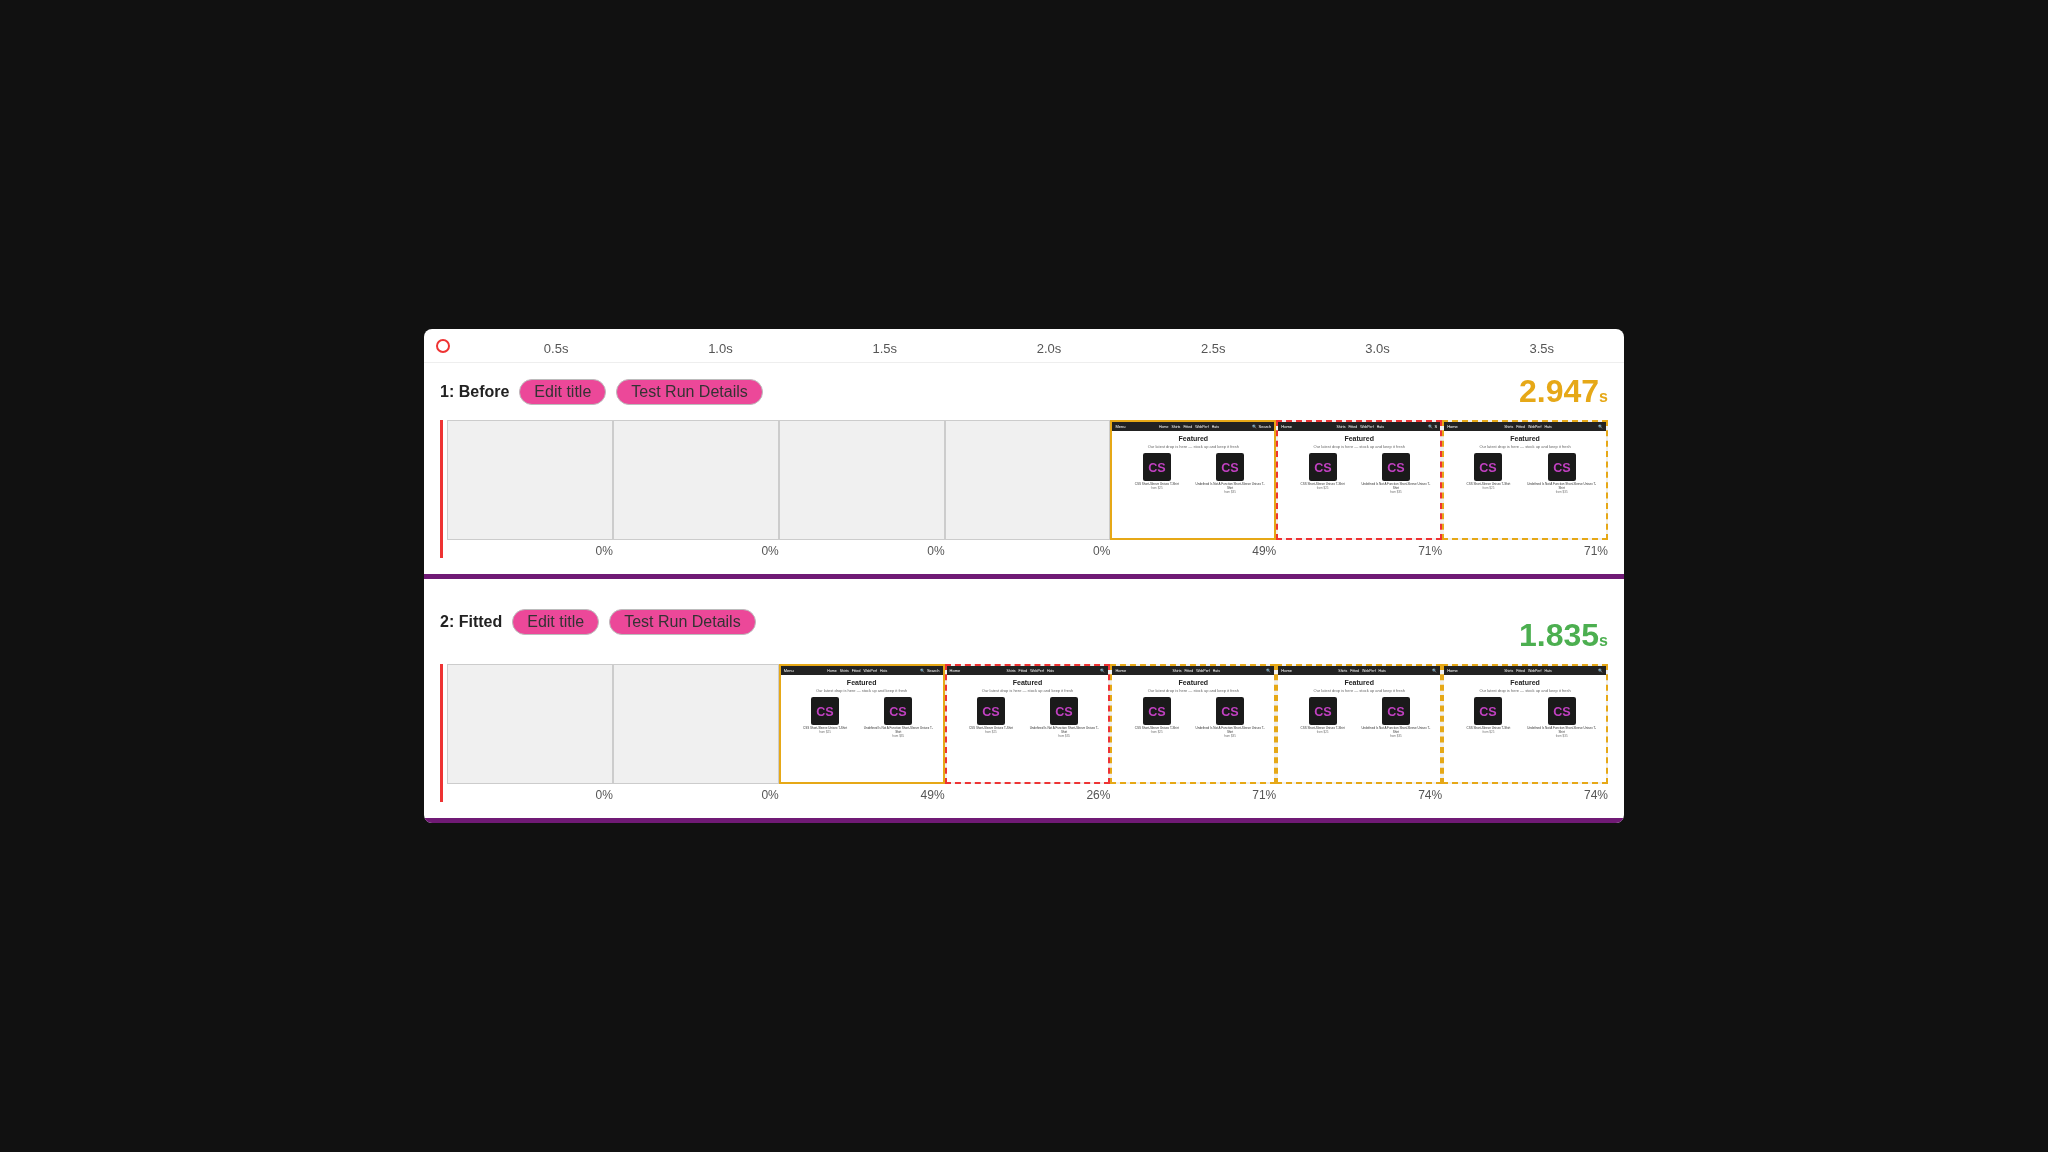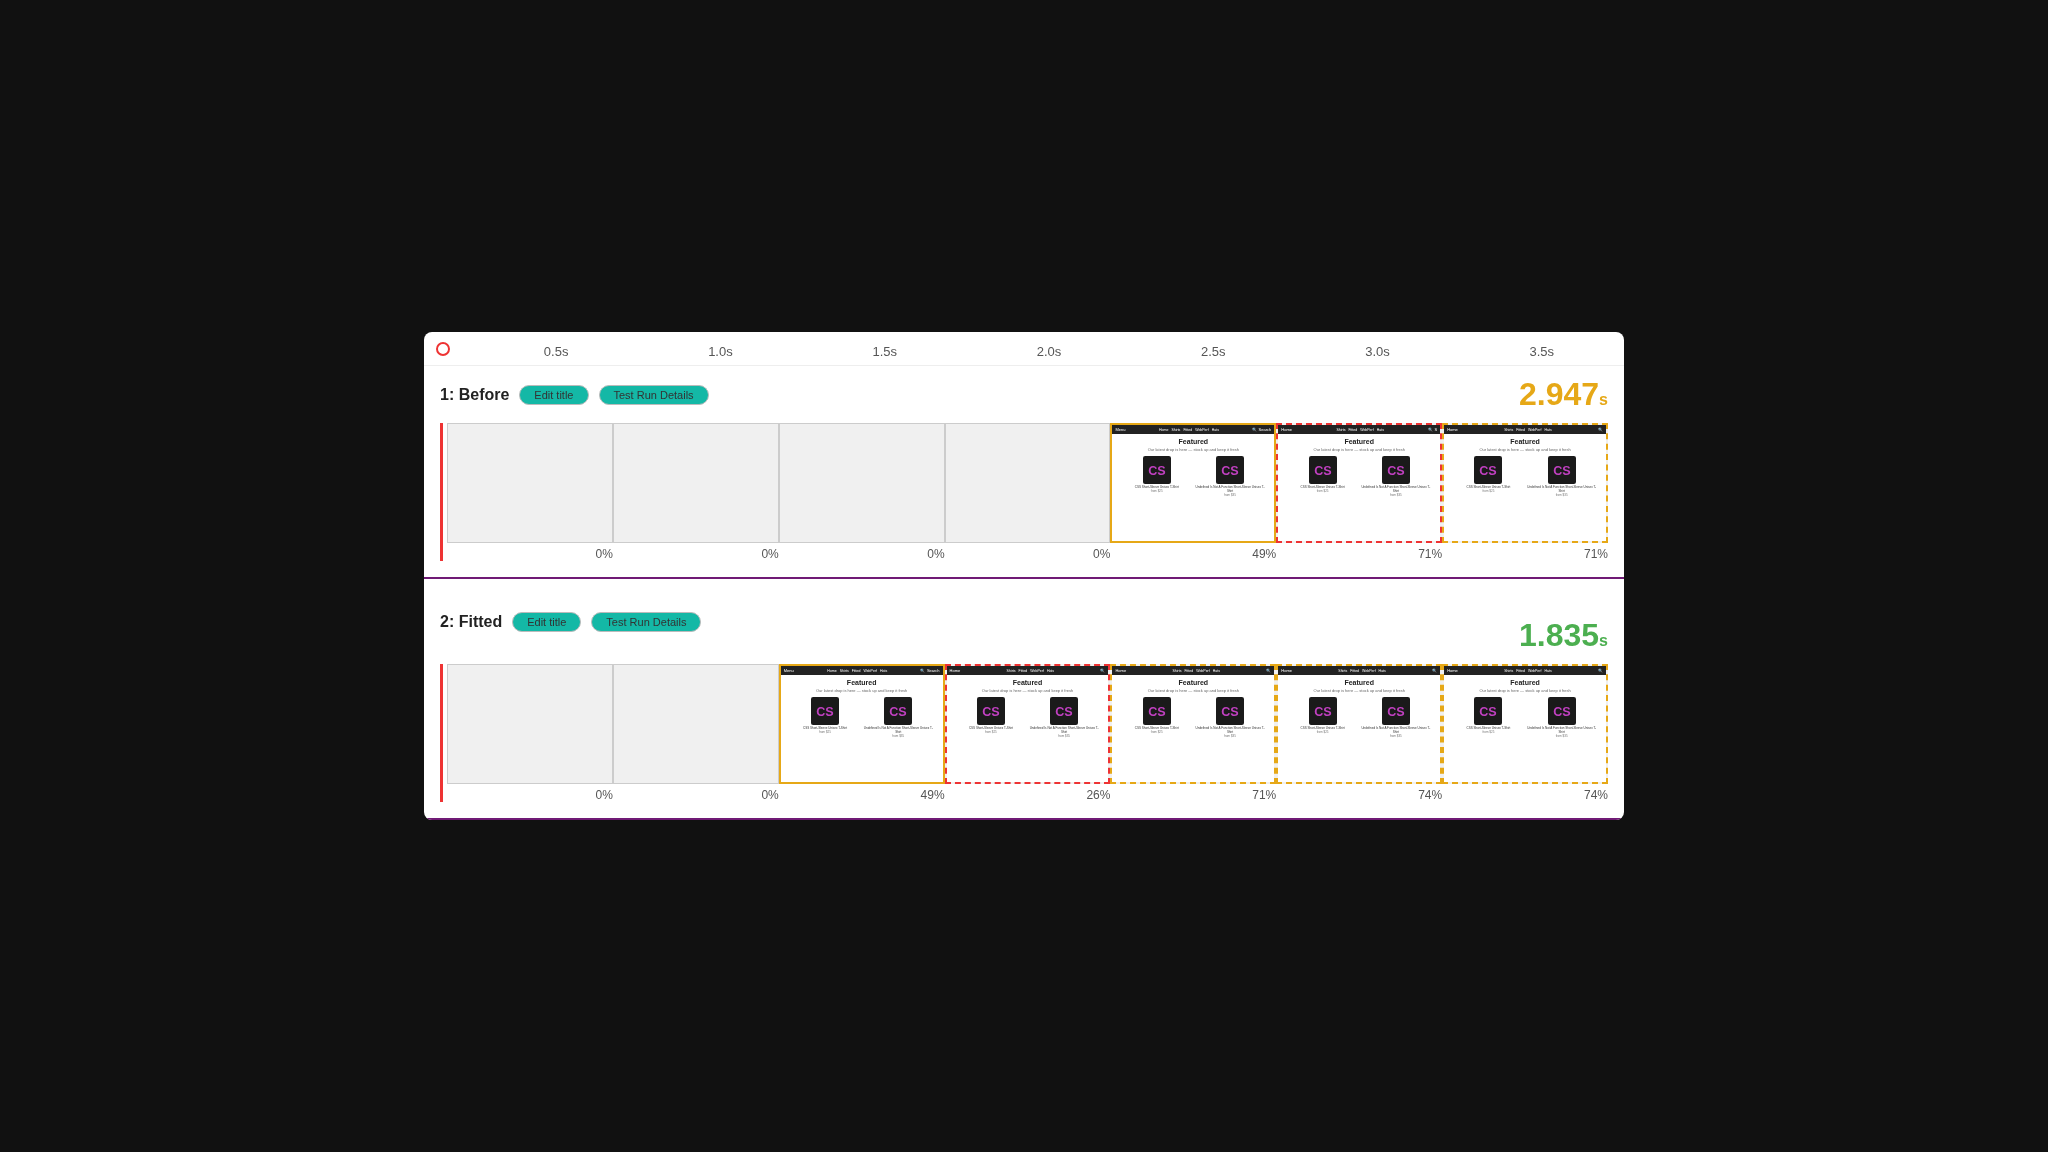--- a/index.html
+++ b/index.html
@@ -48,40 +48,40 @@
     .tick-label {
       font-size: 13px;
       color: #555;
       font-weight: 500;
       text-align: center;
       width: 140px;
     }
 
     
     .section {
-      border-bottom: 2px solid #701a75;
+      border-bottom: 5px solid #701a75;
       padding: 10px 16px 16px 16px;
     }
     .section-header {
       display: flex;
       align-items: center;
       gap: 10px;
       margin-bottom: 10px;
     }
     .section-title {
       font-size: 16px;
       font-weight: 700;
       color: #222;
     }
     .btn-outline {
       border: 1.5px solid #bbb;
-      background: #14b8a6;
+      background: #ec4899;
       border-radius: 20px;
       padding: 3px 14px;
-      font-size: 11px;
+      font-size: 16px;
       color: #333;
       cursor: pointer;
     }
     .metric-badge-before {
       margin-left: auto;
       font-size: 32px;
       font-weight: 900;
       color: #e6a817;
       text-align: right;
     }

